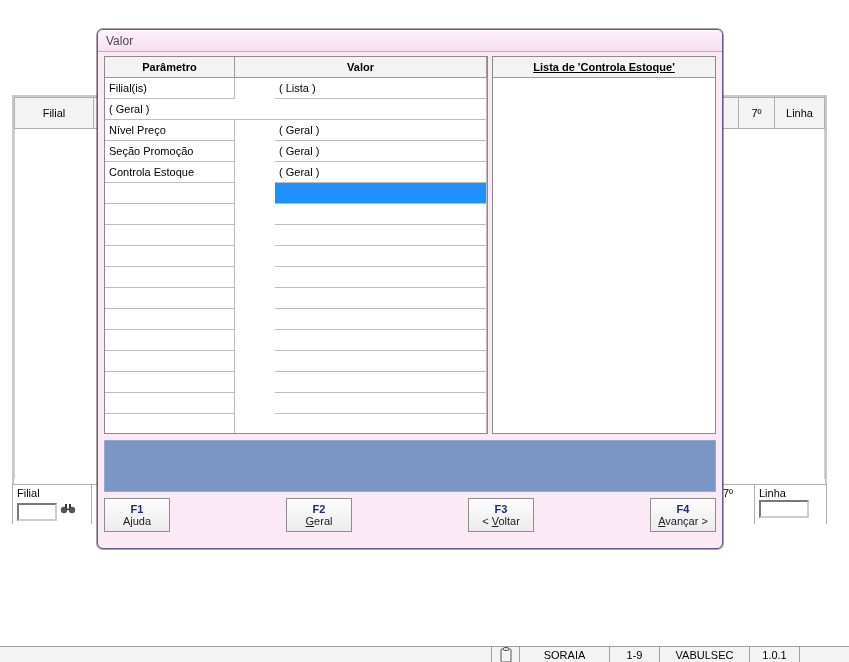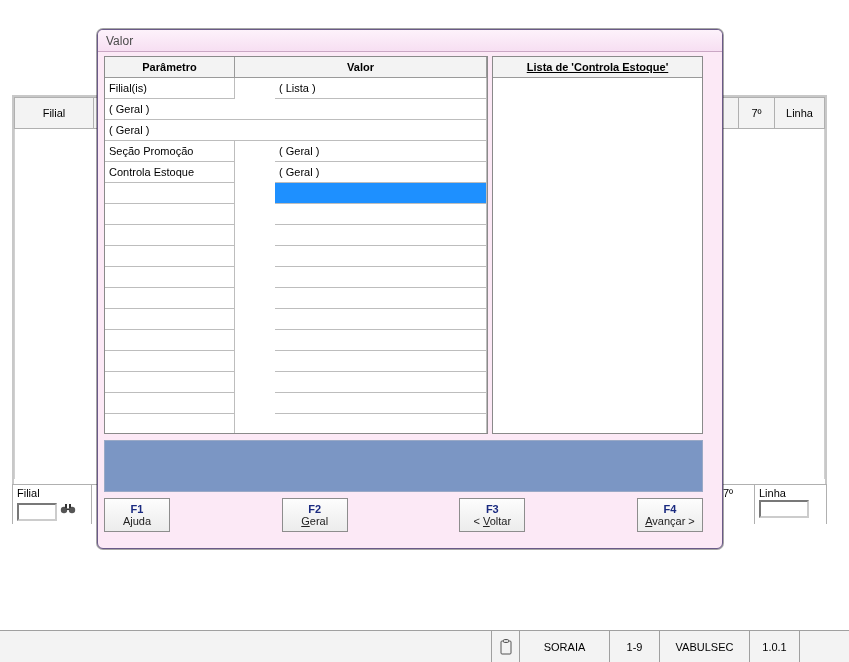--- a/index.html
+++ b/index.html
@@ -91,21 +91,21 @@
     height: 22px;
     line-height: 22px;
     padding: 0 8px;
     font-size: 12px;
     color: #4a4a4a;
     background: linear-gradient(#fdf2fb, #f7dff2);
     border-bottom: 1px solid #caa7c4;
   }
   .dialog-body {
     flex: 1;
-    padding: 4px 19px 6px 6px;
+    padding: 4px 6px 6px 6px;
     display: flex;
     flex-direction: column;
   }
   .tables-row {
     display: flex;
     gap: 4px;
     height: 378px;
   }
 
   
@@ -196,21 +196,21 @@
   }
   .fkey .fk-key { font-weight: bold; color: #1a2a80; line-height:1.1; }
   .fkey .fk-lbl { color: #222; line-height:1.1; }
   .fkey .fk-lbl .ul { text-decoration: underline; }
 
   
   .statusbar {
     position: absolute;
     left: 0; bottom: 0;
     width: 849px;
-    height: 32px;
+    height: 16px;
     border-top: 1px solid #a0a0a0;
     background: #f3f3f3;
     display: flex;
     justify-content: center;
     align-items: stretch;
     font-size: 11px;
   }
   .sb-cell {
     border-left: 1px solid #a0a0a0;
     padding: 0 10px;
@@ -281,20 +281,21 @@
         </div>
         <div class="pt-rows" id="pt-rows">
             <div class="pt-row">
               <div class="ptc ptc-param">Filial(is)</div>
               <div class="ptc ptc-valor">( Lista )</div>
             </div>
             <div class="pt-row">
               <div class="ptc ptc-valor">( Geral )</div>
             </div>
             <div class="pt-row">
+              <div class="ptc ptc-param">Nível Preço</div>
               <div class="ptc ptc-valor">( Geral )</div>
             </div>
             <div class="pt-row">
               <div class="ptc ptc-param">Seção Promoção</div>
               <div class="ptc ptc-valor">( Geral )</div>
             </div>
             <div class="pt-row">
               <div class="ptc ptc-param">Controla Estoque</div>
               <div class="ptc ptc-valor">( Geral )</div>
             </div>

